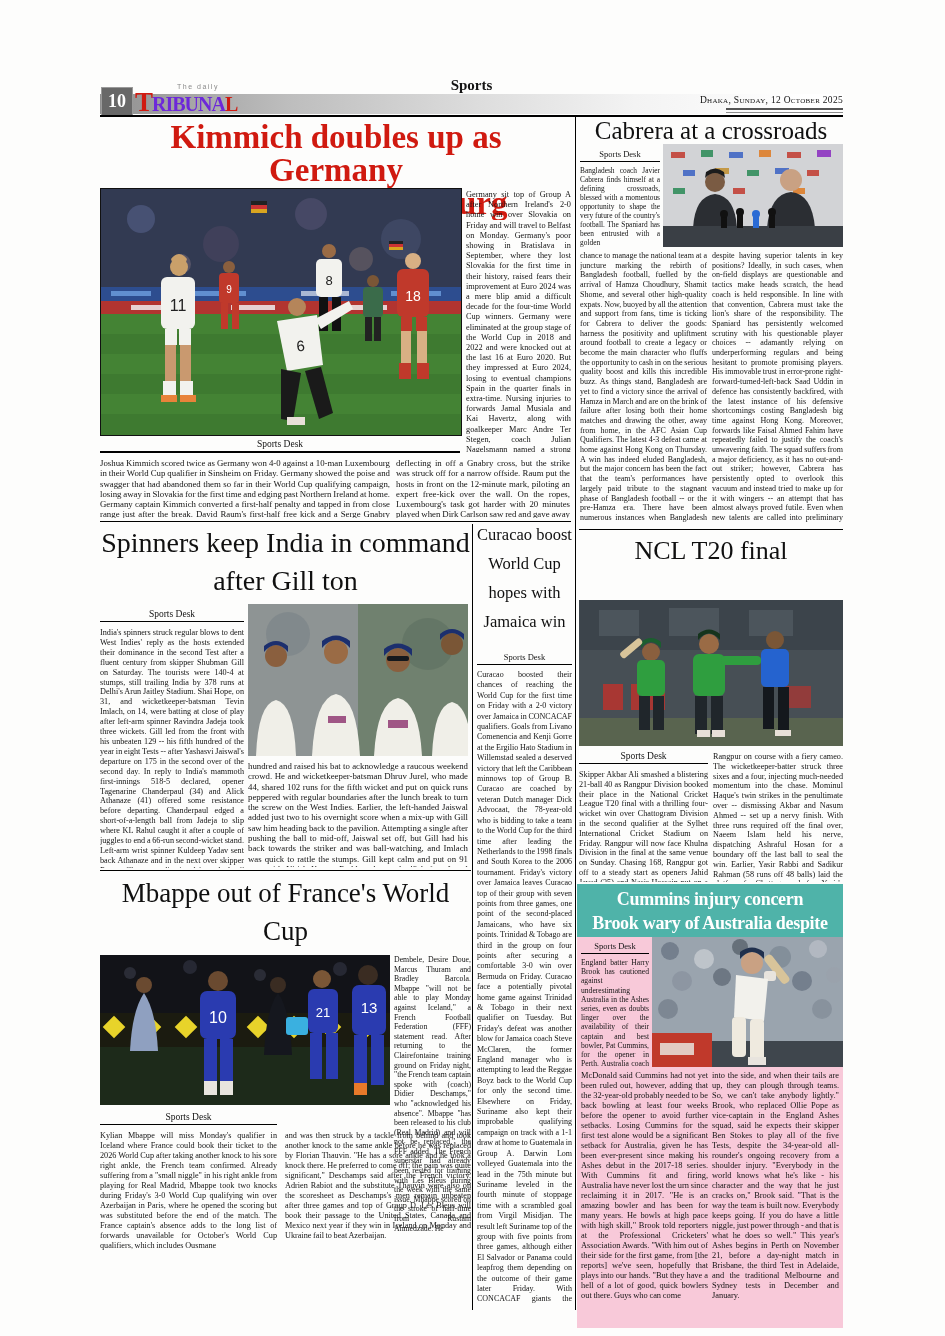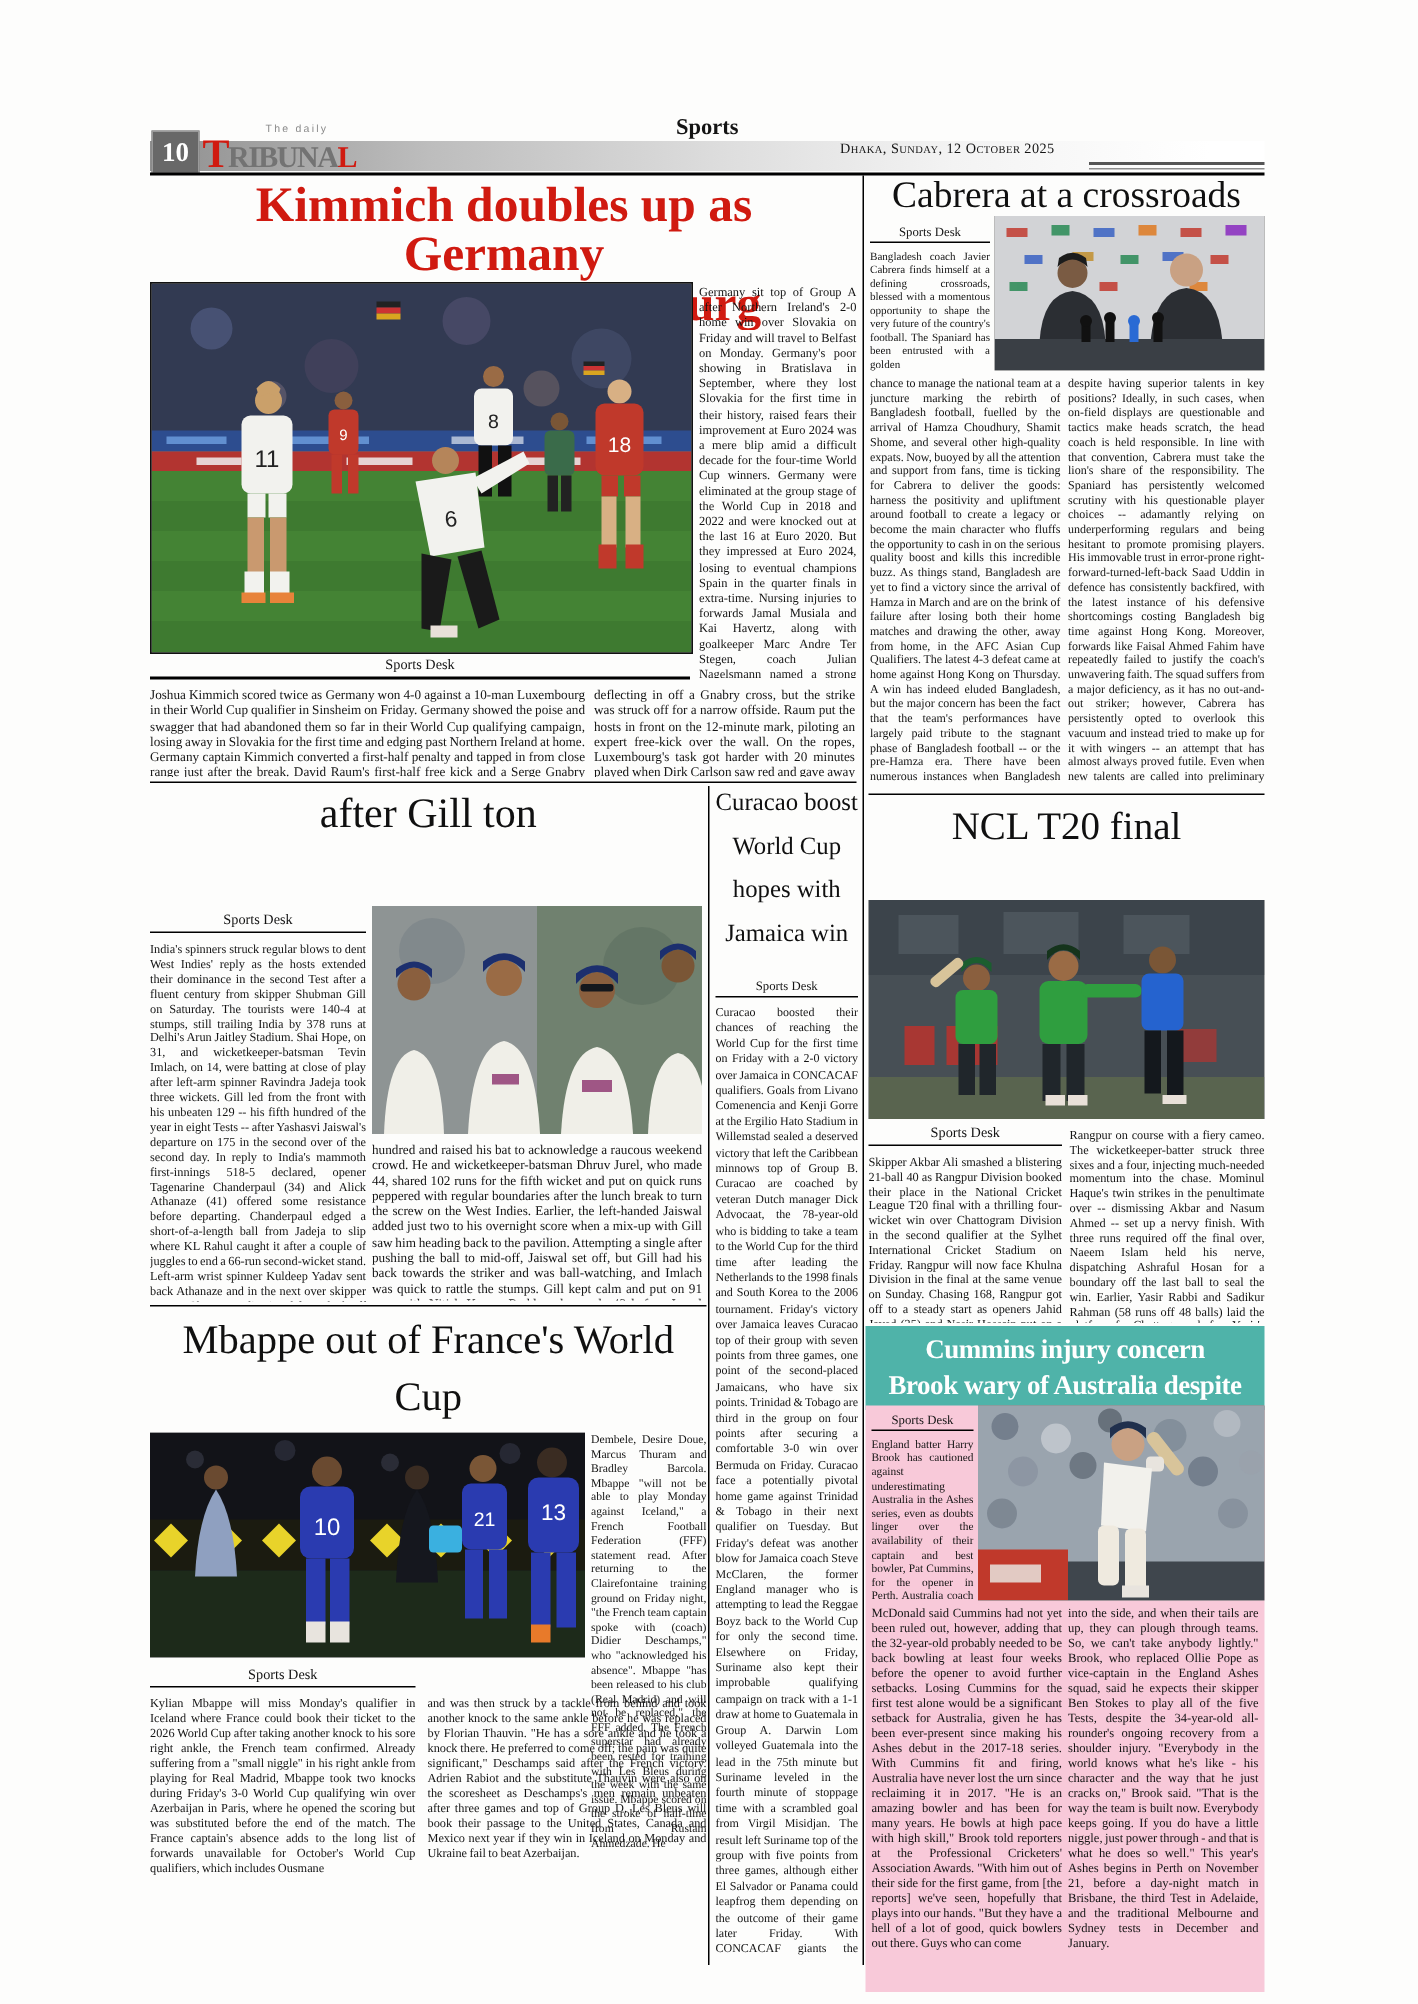--- a/index.html
+++ b/index.html
@@ -11,23 +11,23 @@
   .hl{text-align:center;overflow:hidden;}
   .rule{background:#000;}
   svg{display:block;}
   
   .sports-label{font-weight:bold;font-size:15px;text-align:center;}
   .mast-bar{background:linear-gradient(90deg,#8f8f8f 0%,#bdbdbd 25%,#dedede 52%,#f3f3f3 72%,#ffffff 95%);}
   .pagenum{background:#686868;color:#fff;font-weight:bold;font-size:18px;display:flex;align-items:center;justify-content:center;border:1px solid #9a9a9a;}
   .tagline{font-size:7px;color:#8a8a8a;letter-spacing:1.5px;font-family:"Liberation Sans",sans-serif;}
   .logo{font-weight:bold;letter-spacing:-1px;white-space:nowrap;}
   .logo .big{font-size:27px;color:#d01a10;}
-  .logo .mid{font-size:20px;color:#737373;text-align:right;}
+  .logo .mid{font-size:20px;color:#6d28d9;text-align:right;}
   .logo .last{font-size:20px;color:#d01a10;}
-  .dateline{font-size:9.5px;font-variant:small-caps;text-align:left;letter-spacing:0.3px;}
+  .dateline{font-size:9.5px;font-variant:small-caps;text-align:right;letter-spacing:0.3px;}
   .date-rule{border-top:2px solid #555;border-bottom:1px solid #8d8d8d;height:2px;}
   
   .hl-red{color:#d01a10;font-weight:bold;font-size:33px;line-height:33px;}
   .hl-serif{font-weight:normal;color:#101010;}
   .banner{background:#4fb3a9;color:#ffffff;font-weight:bold;text-align:center;overflow:hidden;}
   .pinkpanel{background:#f8c9d9;}
   .photo{overflow:hidden;background:#777;}
 </style>
 </head>
 <body>
@@ -176,20 +176,21 @@
           <circle cx="109" cy="68" r="4" fill="#111"></circle>
       </svg>
     </div>
     <div class="abs bt" style="left:580px;top:251px;width:127px;height:272px;font-size:8px;line-height:9.7px;">chance to manage the national team at a juncture marking the rebirth of Bangladesh football, fuelled by the arrival of Hamza Choudhury, Shamit Shome, and several other high-quality expats. Now, buoyed by all the attention and support from fans, time is ticking for Cabrera to deliver the goods: harness the positivity and upliftment around football to create a legacy or become the main character who fluffs the opportunity to cash in on the serious quality boost and kills this incredible buzz. As things stand, Bangladesh are yet to find a victory since the arrival of Hamza in March and are on the brink of failure after losing both their home matches and drawing the other, away from home, in the AFC Asian Cup Qualifiers. The latest 4-3 defeat came at home against Hong Kong on Thursday. A win has indeed eluded Bangladesh, but the major concern has been the fact that the team's performances have largely paid tribute to the stagnant phase of Bangladesh football -- or the pre-Hamza era. There have been numerous instances when Bangladesh went toe-to-toe with much higher-ranked opponents and came back with losses; there are notable cases where the men in red and green could've nicked games. And that was when the team did not have players like Hamza or Shamit and relied on local talents groomed within the dilapidated domestic structure. So, after being presented with such supreme talent, one would rightly expect a major boost in how the team would play. This brings forth the burning question: Why has nothing changed? Why are Bangladesh still paying odes to past performances</div>
     <div class="abs bt" style="left:712px;top:251px;width:131px;height:272px;font-size:8px;line-height:9.7px;">despite having superior talents in key positions? Ideally, in such cases, when on-field displays are questionable and tactics make heads scratch, the head coach is held responsible. In line with that convention, Cabrera must take the lion's share of the responsibility. The Spaniard has persistently welcomed scrutiny with his questionable player choices -- adamantly relying on underperforming regulars and being hesitant to promote promising players. His immovable trust in error-prone right-forward-turned-left-back Saad Uddin in defence has consistently backfired, with the latest instance of his defensive shortcomings costing Bangladesh big time against Hong Kong. Moreover, forwards like Faisal Ahmed Fahim have repeatedly failed to justify the coach's unwavering faith. The squad suffers from a major deficiency, as it has no out-and-out striker; however, Cabrera has persistently opted to overlook this vacuum and instead tried to make up for it with wingers -- an attempt that has almost always proved futile. Even when new talents are called into preliminary squads, they are almost destined never to see any playing time, as Cabrera seems to have his favoured players, with no amount of exciting form ever forcing its way into his plans. It's almost always the regulars who get a seat at Cabrera's table. Even the women's team coach Peter Butler, who had coached the BFF Elite Academy, voiced his frustration about players not being roped through the ranks to the senior side.</div>
     <div class="abs rule" style="left:579px;top:529px;width:264px;height:1px;"></div>
   </section>
 
   <section>
     <div class="abs hl hl-serif" style="left:100px;top:524px;width:371px;font-size:28px;line-height:38px;">
+      <div>Spinners keep India in command</div>
       <div>after Gill ton</div>
     </div>
     <div class="abs desk" style="left:100px;top:609px;width:144px;">Sports Desk</div>
     <div class="abs bt" style="left:100px;top:628px;width:144px;height:240px;font-size:8.2px;line-height:9.9px;">India's spinners struck regular blows to dent West Indies' reply as the hosts extended their dominance in the second Test after a fluent century from skipper Shubman Gill on Saturday. The tourists were 140-4 at stumps, still trailing India by 378 runs at Delhi's Arun Jaitley Stadium. Shai Hope, on 31, and wicketkeeper-batsman Tevin Imlach, on 14, were batting at close of play after left-arm spinner Ravindra Jadeja took three wickets. Gill led from the front with his unbeaten 129 -- his fifth hundred of the year in eight Tests -- after Yashasvi Jaiswal's departure on 175 in the second over of the second day. In reply to India's mammoth first-innings 518-5 declared, opener Tagenarine Chanderpaul (34) and Alick Athanaze (41) offered some resistance before departing. Chanderpaul edged a short-of-a-length ball from Jadeja to slip where KL Rahul caught it after a couple of juggles to end a 66-run second-wicket stand. Left-arm wrist spinner Kuldeep Yadav sent back Athanaze and in the next over skipper Roston Chase was dismissed for a duck off Jadeja. Hope kept up the fight after he survived a close lbw appeal, which India reviewed but lost as ball tracking confirmed the umpire's call. In the second session, West Indies opener John Campbell fell for 10 after Sai Sudharsan somehow took a stunning and slightly lucky reflex catch at forward short-leg. The left-handed Campbell attempted a slog sweep off Jadeja and Sudharsan instinctively held on to the ball with his helmet, chest and hands as he ducked for cover. Gill, who started the day on 20, took on the West Indies attack with his classy strokeplay, hitting 16 fours and two sixes in his 10th Test century. Gill scored three runs off left-arm spinner Khary Pierre to reach a</div>
     <div class="abs photo" style="left:248px;top:604px;width:220px;height:152px;">
       <svg width="100%" height="100%" viewBox="0 0 220 152" preserveAspectRatio="none">
         <rect width="220" height="152" fill="#8e9494"></rect>
         <rect x="110" width="110" height="152" fill="#70816f"></rect>
         <circle cx="40" cy="30" r="22" fill="#7c8489" opacity="0.7"></circle>
           <circle cx="180" cy="40" r="26" fill="#5f7263" opacity="0.7"></circle>

